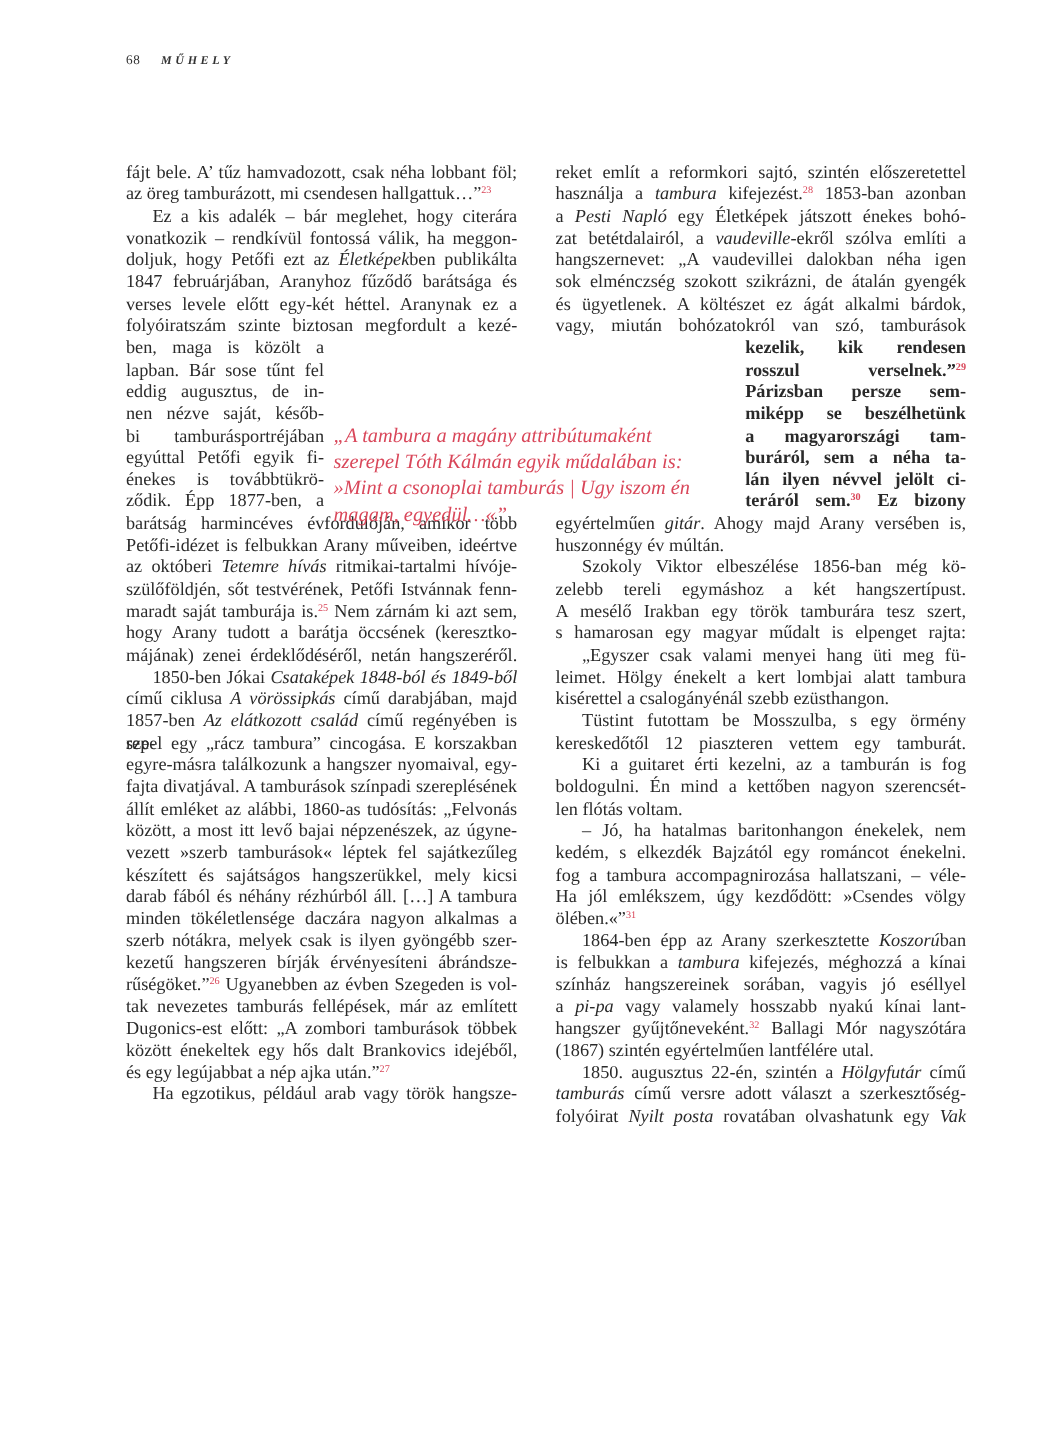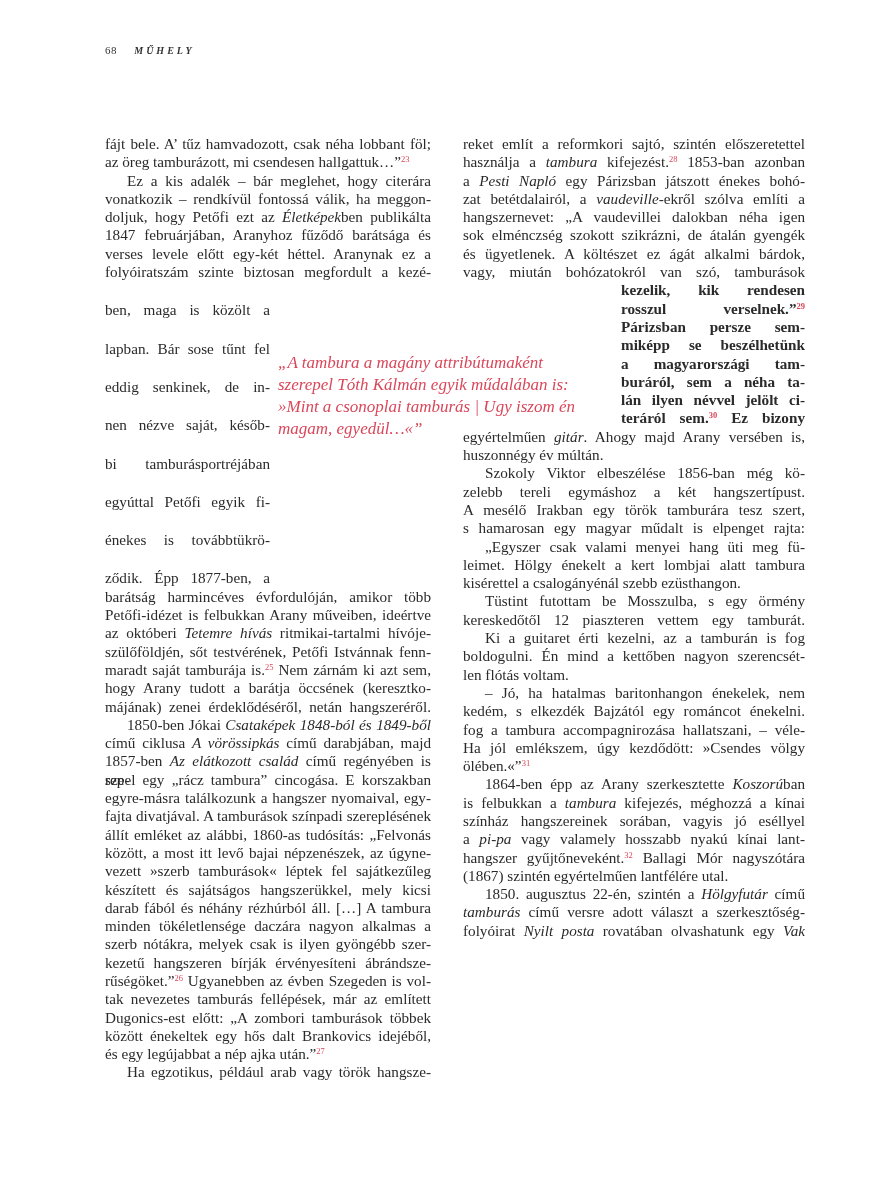--- a/index.html
+++ b/index.html
@@ -7,21 +7,21 @@
          font-family:"Liberation Serif","DejaVu Serif",serif; color:#2a2a2a; }
   .header { position:absolute; left:105px; top:44px; font-size:11px; color:#333; letter-spacing:0.5px; }
   .header .pnum { margin-right:14px; }
   .header .section { font-style:italic; font-weight:bold; letter-spacing:3px; font-size:10px; }
   .col { position:absolute; font-size:15.2px; line-height:18.3px; }
   .line { white-space:nowrap; height:18.3px; }
   .just { text-align:justify; text-align-last:justify; white-space:normal; }
   .ind { text-indent:22px; }
   .left { left:105px; top:135px; width:326px; }
   .right { left:463px; top:135px; width:342px; }
-  .narrowL { width:165px;margin-top:20px; }
+  .narrowL { width:165px; }
   .narrowR { margin-left:158px; width:184px;font-weight:bold; }
   i { font-style:italic; }
   sup.fn { color:#d9475a; font-size:8.5px; vertical-align:5px; line-height:0; }
   .pull { position:absolute; left:278px; top:352px; width:350px; text-align:left;
           font-style:italic; color:#d9475a; font-size:17px; line-height:22px; }
 </style>
 </head>
 <body>
 
 <div class="header">
@@ -33,21 +33,21 @@
   <div class="line just"><span>fájt bele. A’ tűz hamvadozott, csak néha lobbant föl;</span></div>
   <div class="line"><span>az öreg tamburázott, mi csendesen hallgattuk…”</span><sup class="fn">23</sup></div>
   <div class="line just ind"><span>Ez a kis adalék – bár meglehet, hogy citerára</span></div>
   <div class="line just"><span>vonatkozik – rendkívül fontossá válik, ha meggon-</span></div>
   <div class="line just"><span>doljuk, hogy Petőfi ezt az </span><i>Életképek</i><span>ben publikálta</span></div>
   <div class="line just"><span>1847 februárjában, Aranyhoz fűződő barátsága és</span></div>
   <div class="line just"><span>verses levele előtt egy-két héttel. Aranynak ez a</span></div>
   <div class="line just"><span>folyóiratszám szinte biztosan megfordult a kezé-</span></div>
   <div class="line just narrowL"><span>ben, maga is közölt a</span></div>
   <div class="line just narrowL"><span>lapban. Bár sose tűnt fel</span></div>
-  <div class="line just narrowL"><span>eddig senkinek, de in-</span></div>
+  <div class="line just narrowL"><span>eddig augusztus, de in-</span></div>
   <div class="line just narrowL"><span>nen nézve saját, későb-</span></div>
   <div class="line just narrowL"><span>bi tamburásportréjában</span></div>
   <div class="line just narrowL"><span>egyúttal Petőfi egyik fi-</span></div>
   <div class="line just narrowL"><span>énekes is továbbtükrö-</span></div>
   <div class="line just narrowL"><span>ződik. Épp 1877-ben, a</span></div>
   <div class="line just"><span>barátság harmincéves évfordulóján, amikor több</span></div>
   <div class="line just"><span>Petőfi-idézet is felbukkan Arany műveiben, ideértve</span></div>
   <div class="line just"><span>az októberi </span><i>Tetemre hívás</i><span> ritmikai-tartalmi hívóje-</span></div>
   <div class="line just"><span>szülőföldjén, sőt testvérének, Petőfi Istvánnak fenn-</span></div>
   <div class="line just"><span>maradt saját tamburája is.</span><sup class="fn">25</sup><span> Nem zárnám ki azt sem,</span></div>
@@ -78,21 +78,21 @@
 <div class="pull">
   <div>„A tambura a magány attribútumaként</div>
   <div>szerepel Tóth Kálmán egyik műdalában is:</div>
   <div>»Mint a csonoplai tamburás | Ugy iszom én</div>
   <div>magam, egyedül…«”</div>
 </div>
 
 <div class="col right">
   <div class="line just"><span>reket említ a reformkori sajtó, szintén előszeretettel</span></div>
   <div class="line just"><span>használja a </span><i>tambura</i><span> kifejezést.</span><sup class="fn">28</sup><span> 1853-ban azonban</span></div>
-  <div class="line just"><span>a </span><i>Pesti Napló</i><span> egy Párizsban játszott énekes bohó-</span></div>
+  <div class="line just"><span>a </span><i>Pesti Napló</i><span> egy Életképek játszott énekes bohó-</span></div>
   <div class="line just"><span>zat betétdalairól, a </span><i>vaudeville</i><span>-ekről szólva említi a</span></div>
   <div class="line just"><span>hangszernevet: „A vaudevillei dalokban néha igen</span></div>
   <div class="line just"><span>sok elménczség szokott szikrázni, de átalán gyengék</span></div>
   <div class="line just"><span>és ügyetlenek. A költészet ez ágát alkalmi bárdok,</span></div>
   <div class="line just"><span>vagy, miután bohózatokról van szó, tamburások</span></div>
   <div class="line just narrowR"><span>kezelik, kik rendesen</span></div>
   <div class="line just narrowR"><span>rosszul verselnek.”</span><sup class="fn">29</sup></div>
   <div class="line just narrowR"><span>Párizsban persze sem-</span></div>
   <div class="line just narrowR"><span>miképp se beszélhetünk</span></div>
   <div class="line just narrowR"><span>a magyarországi tam-</span></div>

